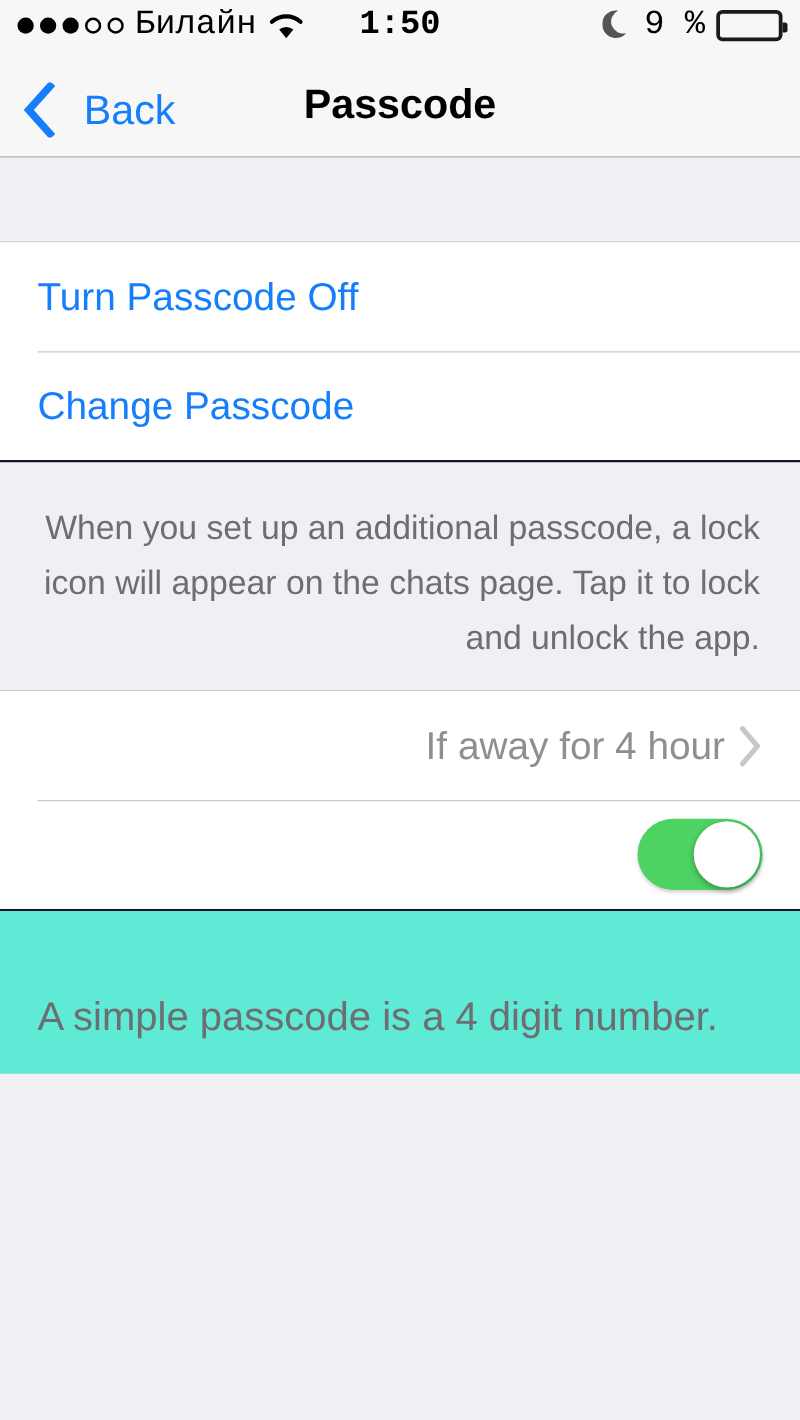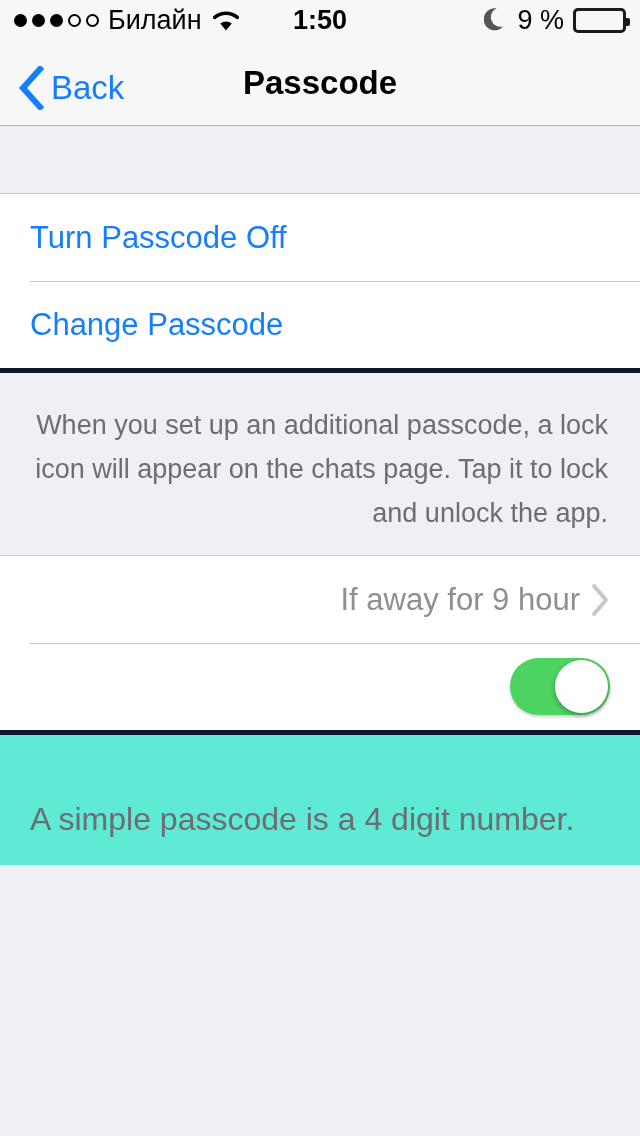--- a/index.html
+++ b/index.html
@@ -17,20 +17,21 @@
 
   
   .status-bar {
     position: relative;
     height: 40px;
     background: #F7F7F7;
     display: flex;
     align-items: center;
     box-sizing: border-box;
     padding: 0 14px;
+    font-family: Liberation Mono, monospace;
   }
   .status-left {
     display: flex;
     align-items: center;
     gap: 9px;
   }
   .signal-dots {
     display: flex;
     align-items: center;
     gap: 5px;
@@ -102,21 +103,21 @@
     position: relative;
     height: 85px;
     background: #F7F7F7;
     border-bottom: 1px solid #B2B2B2;
     display: flex;
     align-items: center;
   }
   .nav-back {
     display: flex;
     align-items: center;
-    gap: 7px;
+    gap: 23px;
     padding-left: 18px;
     cursor: pointer;
     margin-top: 10px;
   }
   .chevron-left { display: block; }
   .nav-back-label {
     font-size: 33px;
     color: #157EFB;
     line-height: 1;
   }
@@ -129,21 +130,21 @@
     color: #000;
     pointer-events: none;
   }
 
   
   .spacer-top { height: 67px; background: #EFEFF4; }
 
   .group {
     background: #FFFFFF;
     border-top: 1px solid #C8C7CC;
-    border-bottom: 5px solid #0f172a;
+    border-bottom: 2px solid #0f172a;
   }
   .row {
     position: relative;
     height: 87px;
     display: flex;
     align-items: center;
     padding: 0 30px 0 30px;
     box-sizing: border-box;
     background: #FFFFFF;
   }
@@ -283,21 +284,21 @@
   </div>
 </div>
 
 <div class="footer">
   <p>When you set up an additional passcode, a lock icon will appear on the chats page. Tap it to lock and unlock the app.</p>
 </div>
 
 <div class="group">
   <div class="row">
     <span class="row-right">
-      <span class="row-value">If away for 9 hour</span>
+      <span class="row-value">If away for 4 hour</span>
       <span>
         <svg class="chevron-right" width="20" height="34" viewBox="0 0 20 34">
           <path d="M4 3 L16 17 L4 31" stroke="#C7C7CC" stroke-width="4" fill="none" stroke-linecap="round" stroke-linejoin="round"></path>
         </svg>
       </span>
     </span>
   </div>
 
   <div class="row">
     <span class="row-right">

